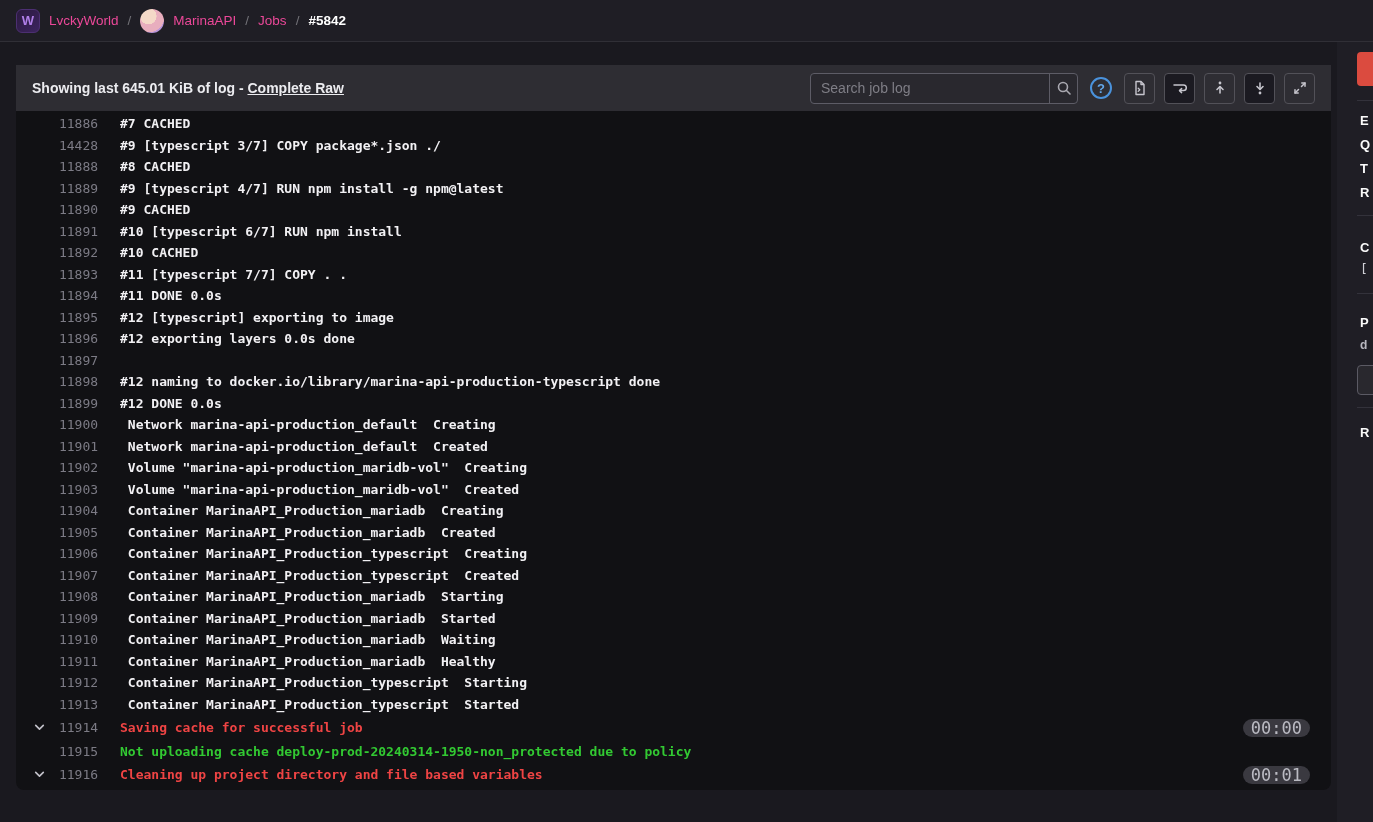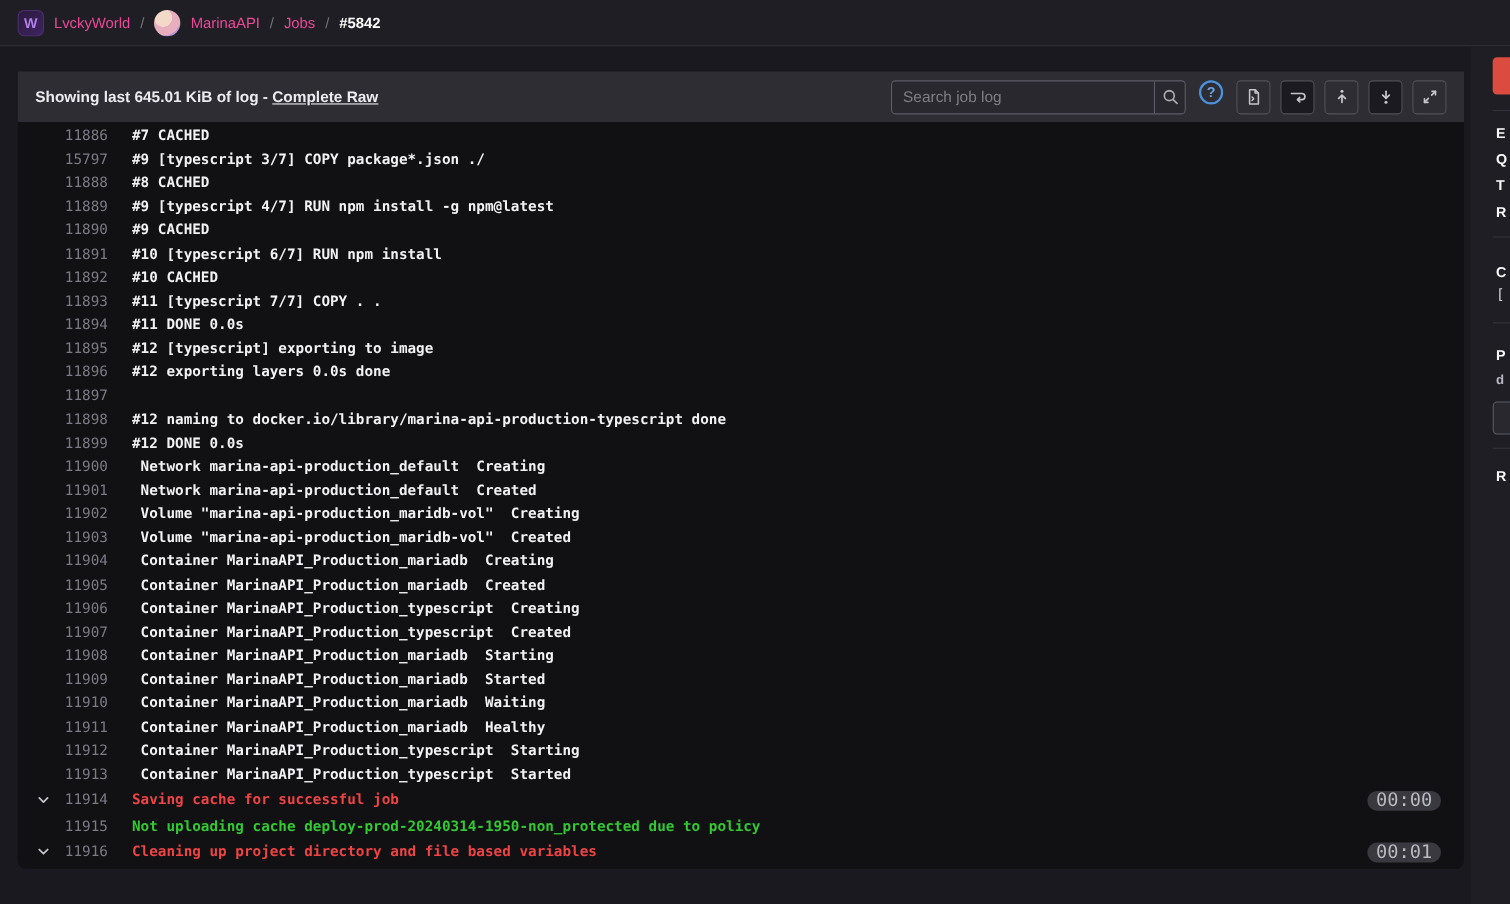--- a/index.html
+++ b/index.html
@@ -12,21 +12,21 @@
   .crumb-sep { color:#737278; }
   .crumb-current { color:#ffffff; font-weight:700; }
   .grp-logo { width:24px; height:24px; border-radius:6px; background:linear-gradient(135deg,#2b1a3e,#3d2460); display:flex; align-items:center; justify-content:center; color:#b07fe8; font-weight:700; font-size:13px; border:1px solid #4c2f72; }
   .proj-avatar { width:24px; height:24px; border-radius:50%; background:radial-gradient(circle at 35% 30%, #f4d9c8 0 35%, #e8aebe 36% 70%, #b995d8 71% 100%); }
 
   
   .log-wrap { position:absolute; left:16px; top:46px; width:1315px; height:744px; border-radius:8px; display:flex; flex-direction:column; overflow:hidden; }
   .log-header { height:46px; flex:0 0 46px; background:#2e2d33; display:flex; align-items:center; padding:0 16px;margin-top:19px; }
   .showing { color:#ececf0; font-size:14px; font-weight:600; white-space:nowrap; }
   .raw-link { color:#ececf0; text-decoration:underline; cursor:pointer; font-weight:600; }
-  .hdr-controls { margin-left:auto; display:flex; gap:9px; }
+  .hdr-controls { margin-left:auto; display:flex; align-items:center; gap:9px; }
   .search-group { display:flex; align-items:stretch; width:268px; height:31px; border:1px solid #5d5c66; border-radius:4px; background:#29282e; overflow:hidden; }
   .search-input { flex:1; background:transparent; border:none; outline:none; color:#e6e5ea; font-size:14px; padding:0 10px; font-family:"Liberation Sans", sans-serif; }
   .search-input::placeholder { color:#7f7e86; }
   .search-btn { width:28px; flex:0 0 28px; border-left:1px solid #5d5c66; display:flex; align-items:center; justify-content:center; cursor:pointer; background:transparent; }
   .help-btn { width:22px; height:22px; border-radius:50%; border:2px solid #4a92dc; color:#63a6e9; font-weight:700; font-size:13px; display:flex; align-items:center; justify-content:center; cursor:pointer; margin:0 3px; background:transparent; }
   .icon-btn { width:31px; height:31px; border:1px solid #525158; border-radius:4px; background:#2e2d33; display:flex; align-items:center; justify-content:center; cursor:pointer; }
   .icon-btn.active { background:#1b1a21; }
   .icon-btn svg, .search-btn svg { display:block; }
 
   .log-body { flex:1; background:#111114; font-family:"DejaVu Sans Mono", monospace; font-size:13px; font-weight:700; padding:2px 0 0 0; overflow:hidden; }
@@ -111,21 +111,21 @@
             <line x1="9.5" y1="6.5" x2="13" y2="3" stroke="#c6c5cd" stroke-width="1.5" stroke-linecap="round"></line>
             <path d="M9.8 3 H13 V6.2" fill="none" stroke="#c6c5cd" stroke-width="1.5" stroke-linecap="round" stroke-linejoin="round"></path>
             <line x1="6.5" y1="9.5" x2="3" y2="13" stroke="#c6c5cd" stroke-width="1.5" stroke-linecap="round"></line>
             <path d="M3 9.8 V13 H6.2" fill="none" stroke="#c6c5cd" stroke-width="1.5" stroke-linecap="round" stroke-linejoin="round"></path>
           </svg>
       </span>
     </div>
   </div>
   <div class="log-body" id="log-body">
       <div class="log-row"><span class="chev"></span><span class="ln">11886</span><span class="txt ">#7 CACHED</span></div>
-      <div class="log-row"><span class="chev"></span><span class="ln">15797</span><span class="txt ">#9 [typescript 3/7] COPY package*.json ./</span></div>
+      <div class="log-row"><span class="chev"></span><span class="ln">14428</span><span class="txt ">#9 [typescript 3/7] COPY package*.json ./</span></div>
       <div class="log-row"><span class="chev"></span><span class="ln">11888</span><span class="txt ">#8 CACHED</span></div>
       <div class="log-row"><span class="chev"></span><span class="ln">11889</span><span class="txt ">#9 [typescript 4/7] RUN npm install -g npm@latest</span></div>
       <div class="log-row"><span class="chev"></span><span class="ln">11890</span><span class="txt ">#9 CACHED</span></div>
       <div class="log-row"><span class="chev"></span><span class="ln">11891</span><span class="txt ">#10 [typescript 6/7] RUN npm install</span></div>
       <div class="log-row"><span class="chev"></span><span class="ln">11892</span><span class="txt ">#10 CACHED</span></div>
       <div class="log-row"><span class="chev"></span><span class="ln">11893</span><span class="txt ">#11 [typescript 7/7] COPY . .</span></div>
       <div class="log-row"><span class="chev"></span><span class="ln">11894</span><span class="txt ">#11 DONE 0.0s</span></div>
       <div class="log-row"><span class="chev"></span><span class="ln">11895</span><span class="txt ">#12 [typescript] exporting to image</span></div>
       <div class="log-row"><span class="chev"></span><span class="ln">11896</span><span class="txt ">#12 exporting layers 0.0s done</span></div>
       <div class="log-row"><span class="chev"></span><span class="ln">11897</span></div>

